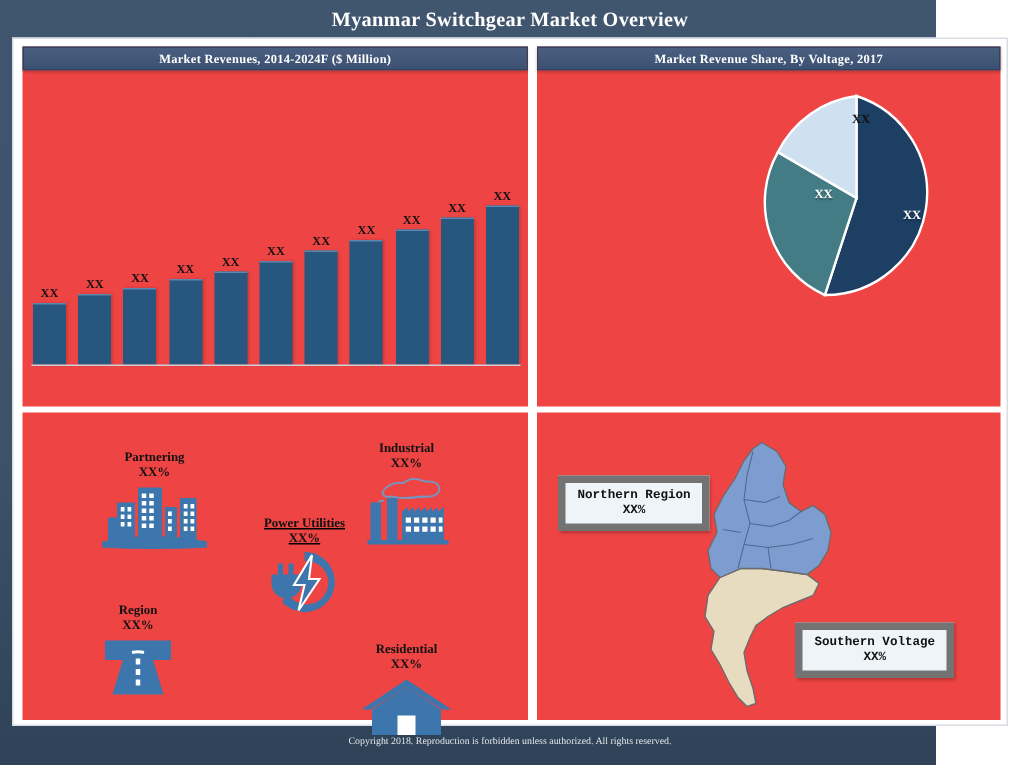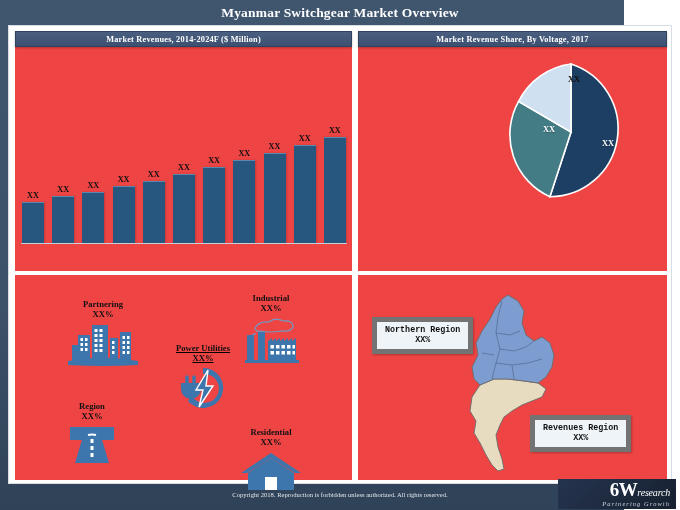--- a/index.html
+++ b/index.html
@@ -392,31 +392,25 @@
             <path d="M66,72 L68,86"></path>
             <path d="M36,60 L48,62"></path>
           </g>
         </svg>
 
         <div class="callout" id="callout-north">
           <div class="callout-name">Northern Region</div>
           <div class="callout-val">XX%</div>
         </div>
         <div class="callout" id="callout-south">
-          <div class="callout-name">Revenues Region</div>
+          <div class="callout-name">Southern Voltage</div>
           <div class="callout-val">XX%</div>
         </div>
       </div>
     </div>
 
   </div>
 
   <div class="footer">
     <div class="footer-text">Copyright 2018. Reproduction is forbidden unless authorized. All rights reserved.</div>
-    <div class="logo-box">
-      <div class="logo-main">
-        <span class="logo-6w">6W</span><span class="logo-research">research</span>
-      </div>
-      <div class="logo-tag">Partnering Growth</div>
-    </div>
   </div>
 
 </div>
 
 </body></html>

